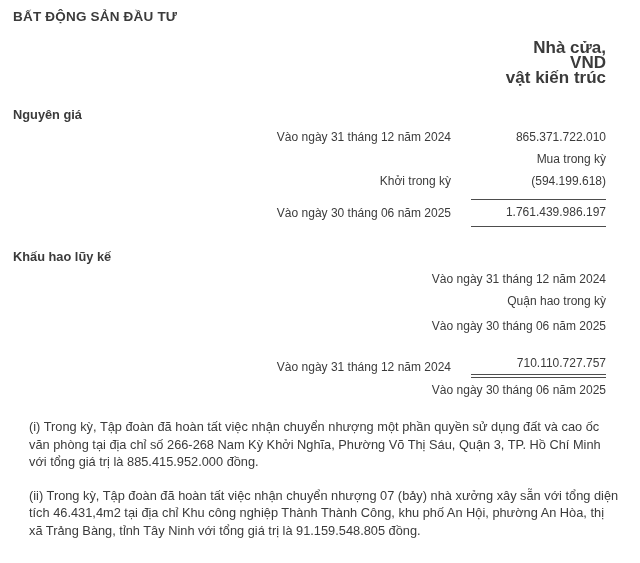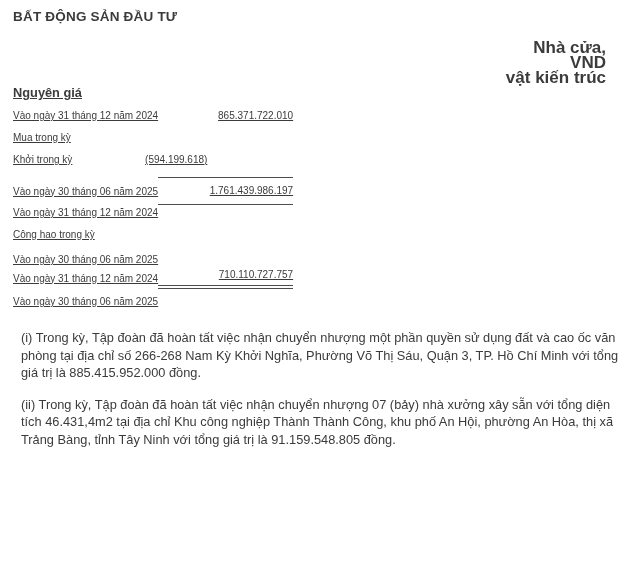--- a/index.html
+++ b/index.html
@@ -22,34 +22,35 @@
     letter-spacing: 0.2px;
   }
   .table-area { width: 593px; }
   .col-header {
     margin-top: 16px;
     text-align: right;
     font-weight: 700;
     font-size: 17px;
     line-height: 15px;
   }
-  .section { margin-top: 0; text-decoration: underline; }
+  .section { margin-top: 22px; }
   .section-title {
     font-weight: 700;
     font-size: 12.8px;
     line-height: 15px;
     margin-bottom: 8px;
   }
   .row {
     display: flex;
-    justify-content: flex-start;
+    justify-content: flex-end;
     align-items: center;
-    font-size: 10px;
+    font-size: 12px;
     line-height: 15px;
     margin-bottom: 7px;
+    gap: 20px;
   }
   .value {
     width: 135px;
     text-align: right;
     white-space: nowrap;
   }
   .row.total { margin-top: 10px; margin-bottom: 0; }
   .row.total .value {
     border-top: 1.5px solid #4d4d4d;
     border-bottom: 1.5px solid #4d4d4d;
@@ -60,21 +61,21 @@
   .row.dbl .value {
     border-bottom: 4px double #4d4d4d;
     padding-bottom: 3px;
   }
   .footnotes {
     margin-top: 20px;
     width: 622px;
     font-size: 12.8px;
     line-height: 17.5px;
   }
-  .footnote { margin: 8px; }
+  .footnote { margin: 16px; }
   .footnote.gap { margin-top: 14px; }
 </style>
 </head>
 <body>
 
 <div class="page">
 
   <div class="doc-title">BẤT ĐỘNG SẢN ĐẦU TƯ</div>
 
   <div class="table-area">
@@ -98,25 +99,26 @@
         <span class="label">Khởi trong kỳ</span>
         <span class="value">(594.199.618)</span>
       </div>
       <div class="row total">
         <span class="label">Vào ngày 30 tháng 06 năm 2025</span>
         <span class="value">1.761.439.986.197</span>
       </div>
     </div>
 
     <div class="section">
+      <div class="section-title">Khấu hao lũy kế</div>
       <div class="row">
         <span class="label">Vào ngày 31 tháng 12 năm 2024</span>
       </div>
       <div class="row">
-        <span class="label">Công hao trong kỳ</span>
+        <span class="label">Quận hao trong kỳ</span>
       </div>
       <div class="row total">
         <span class="label">Vào ngày 30 tháng 06 năm 2025</span>
       </div>
     </div>
 
     <div class="section">
       <div class="row dbl">
         <span class="label">Vào ngày 31 tháng 12 năm 2024</span>
         <span class="value">710.110.727.757</span>

